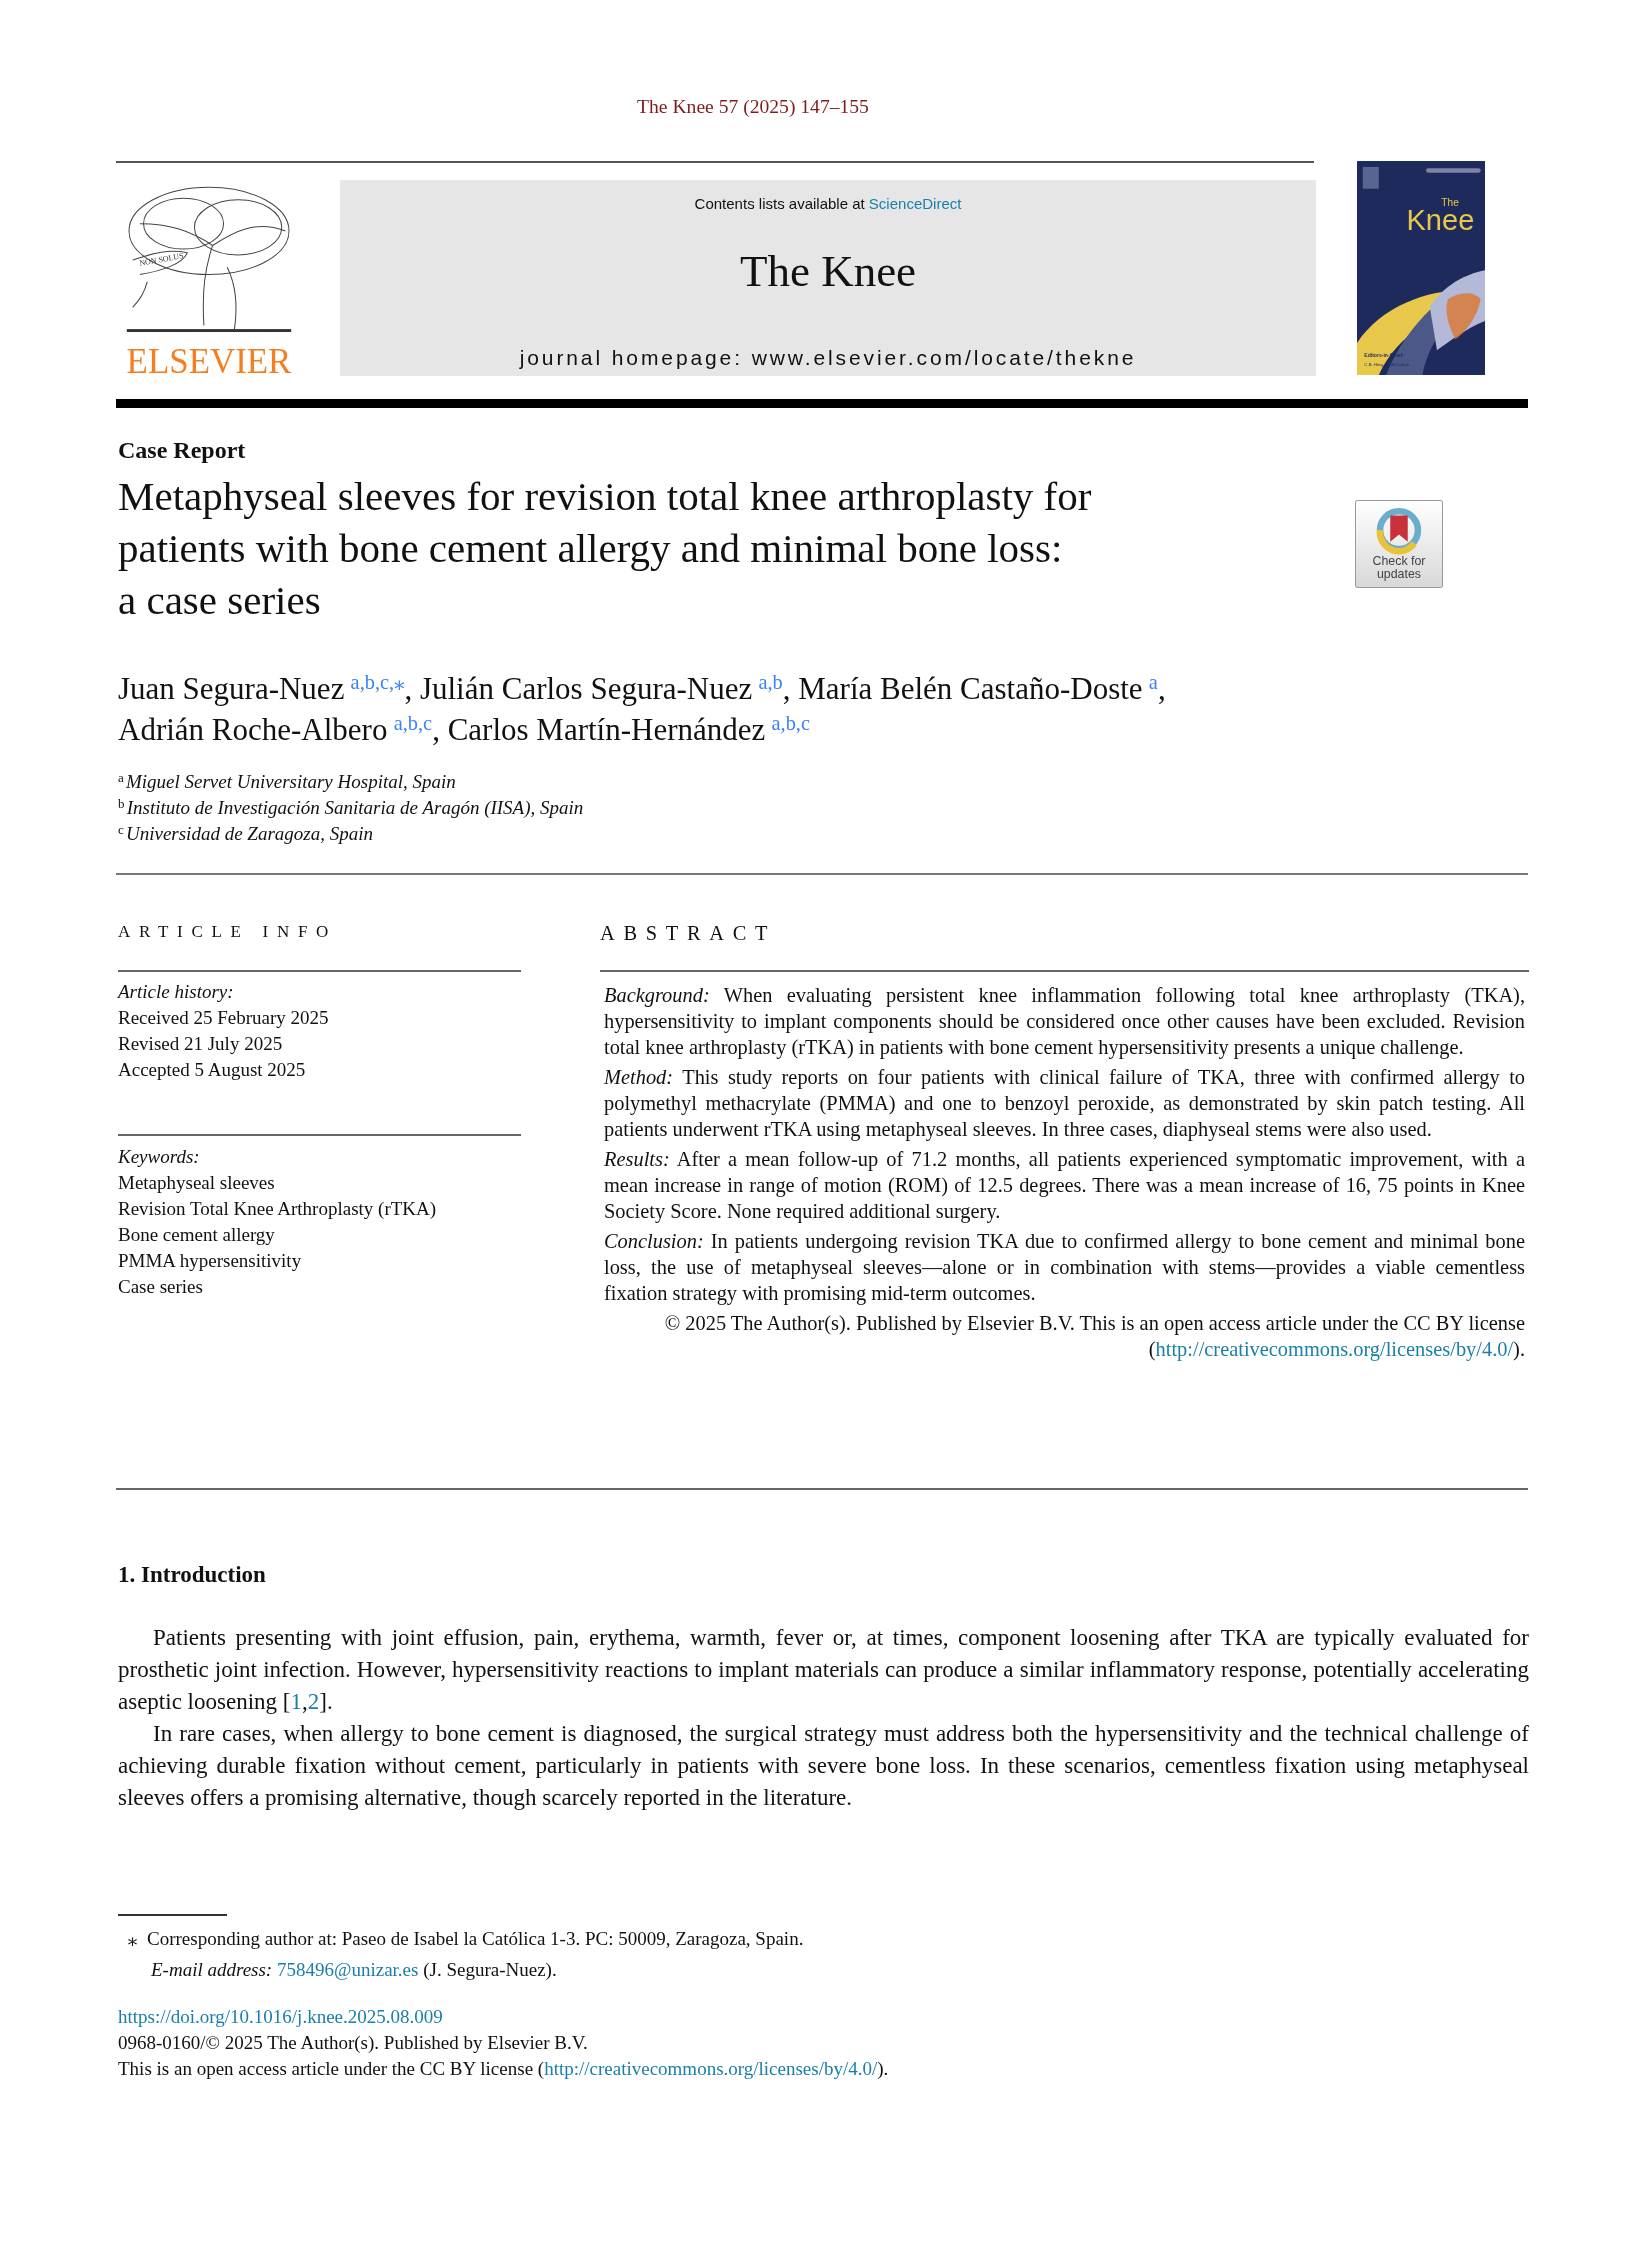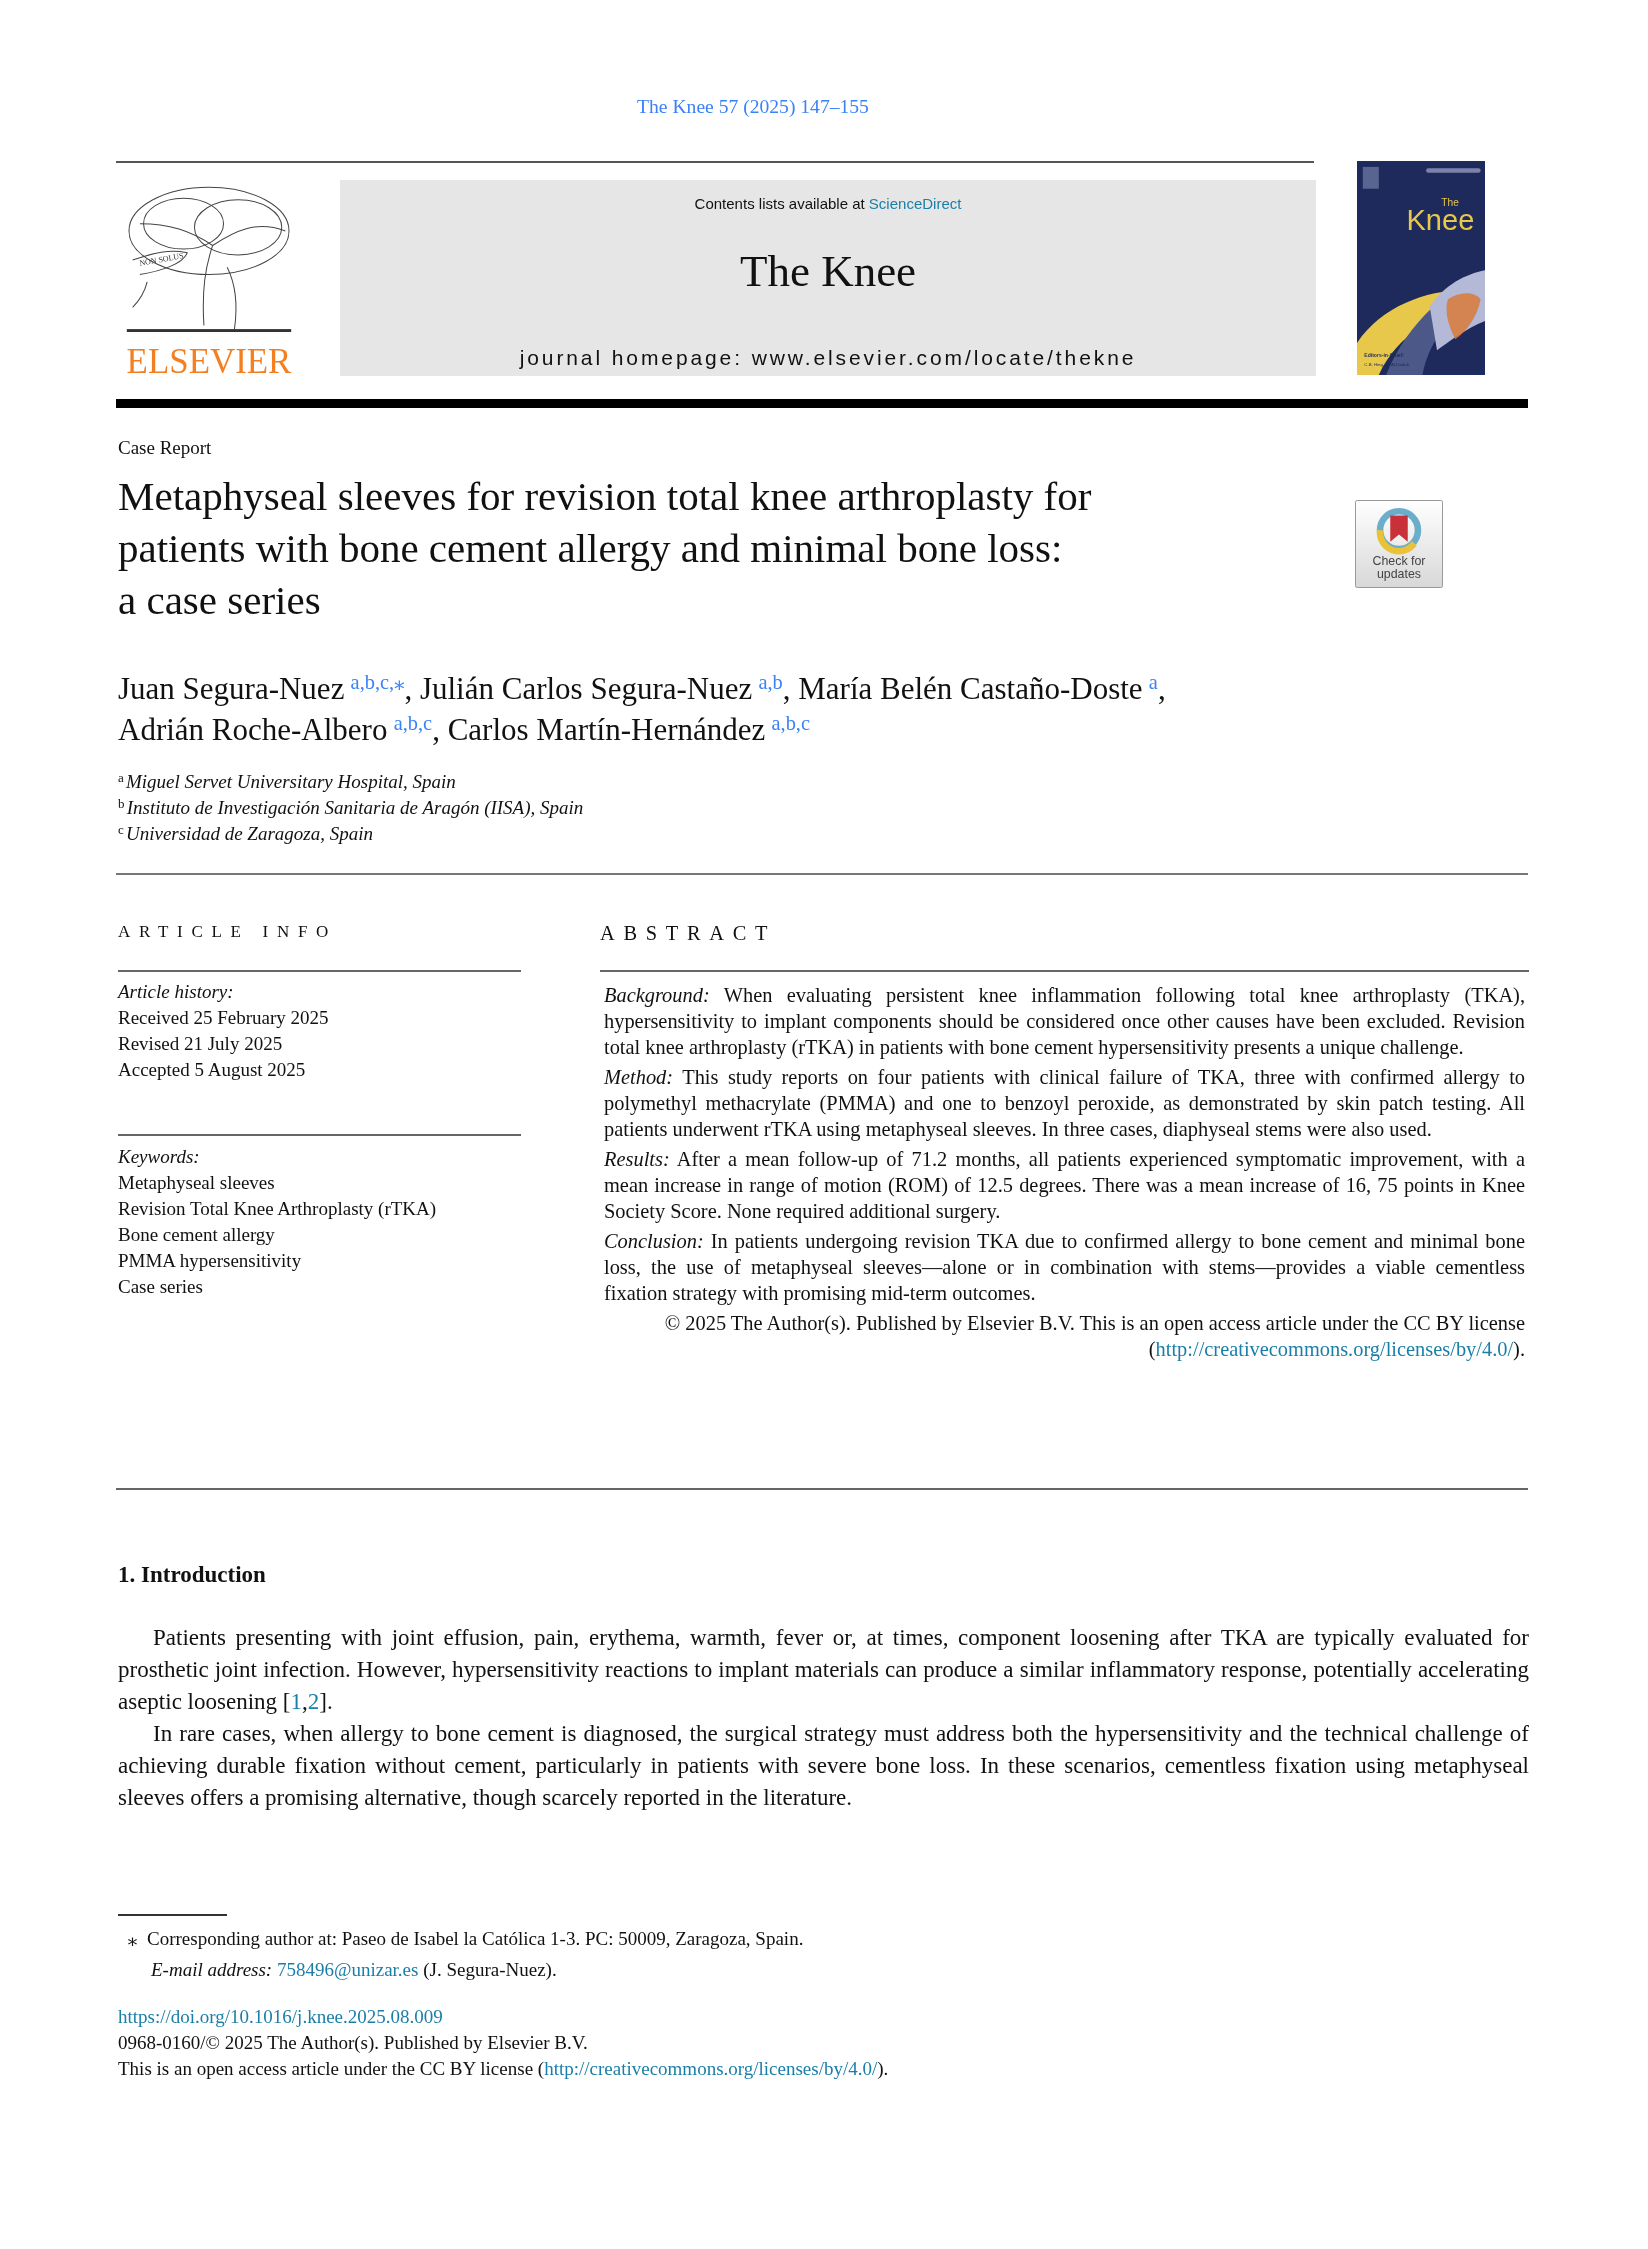--- a/index.html
+++ b/index.html
@@ -1,32 +1,32 @@
 <!DOCTYPE html>
 <html style="font-size:11.6px"><head>
 <meta charset="utf-8">
 <style>
   html, body { margin:0; padding:0; background:#ffffff; }
   body { width:1649px; height:2250px; position:relative; overflow:hidden;
          font-family:"Liberation Serif", "DejaVu Serif", serif; color:#111; }
   .abs { position:absolute; }
   a, .link { color:#1a7fa8; text-decoration:none; }
 
-  .running-head { top:96px; left:0; width:1506px; text-align:center; font-size:19.6px; color:#3b82f6; }
+  .running-head { top:96px; left:0; width:1506px; text-align:center; font-size:19.6px; color:#7f1d1d; }
   .top-rule { top:161px; left:116px; width:1198px; height:1.5px; background:#555; }
 
   .logo { top:180px; left:118px; width:182px; height:200px; }
   .masthead { top:180px; left:340px; width:976px; height:196px; background:#e6e6e6; }
   .contents-line { position:absolute; top:14.5px; width:100%; text-align:center; font-family:"Liberation Sans", sans-serif; font-size:15px; }
   .journal-title { position:absolute; top:65px; width:100%; text-align:center; font-size:45px; }
   .homepage { position:absolute; top:166px; width:100%; text-align:center; font-family:"Liberation Sans", sans-serif; font-size:21px; letter-spacing:2.9px; }
   .cover { top:161px; left:1357px; width:128px; height:214px; background:#0369a1; overflow:hidden; }
   .thick-rule { top:399px; left:116px; width:1412px; height:8.7px; background:#000; }
 
-  .article-type { top:437px; left:118px; font-size:19px; }
+  .article-type { top:437px; left:118px; font-size:24px;font-weight:bold; }
   .title { top:470px; left:118px; width:1178px; font-size:41px; line-height:52px; }
   .crossmark { top:500px; left:1355px; width:86px; height:86px; border:1.5px solid #999; border-radius:2.2px;
                background:linear-gradient(#ffffff,#d8d8d8); }
   .authors { top:668px; left:118px; width:1382px; font-size:31px; line-height:41px; }
   .authors sup { color:#3b82f6; font-size:20.4px; vertical-align:10.2px; line-height:0; }
   .affils { top:769px; left:118px; font-size:19px; line-height:26px; font-style:italic; }
   .affils sup { font-style:normal; font-size:13px; vertical-align:5.8px; line-height:0; margin-right:2.2px; }
   .rule-mid { top:873px; left:116px; width:1412px; height:1.5px; background:#777; }
 
   .info-head { top:922px; left:118px; font-size:17px; letter-spacing:8.7px; }

